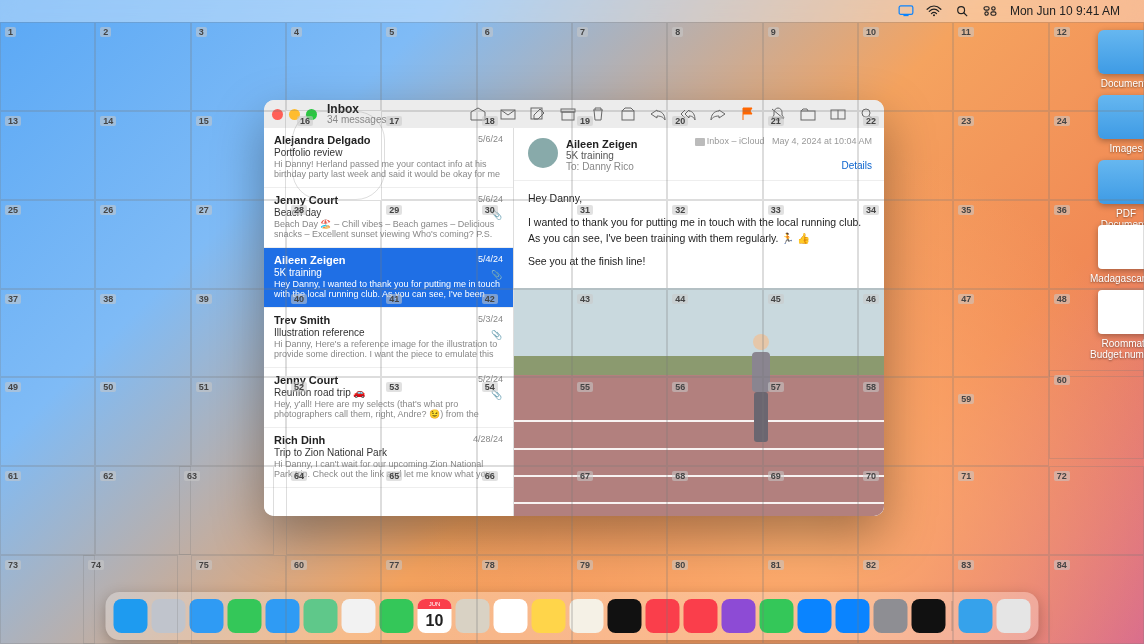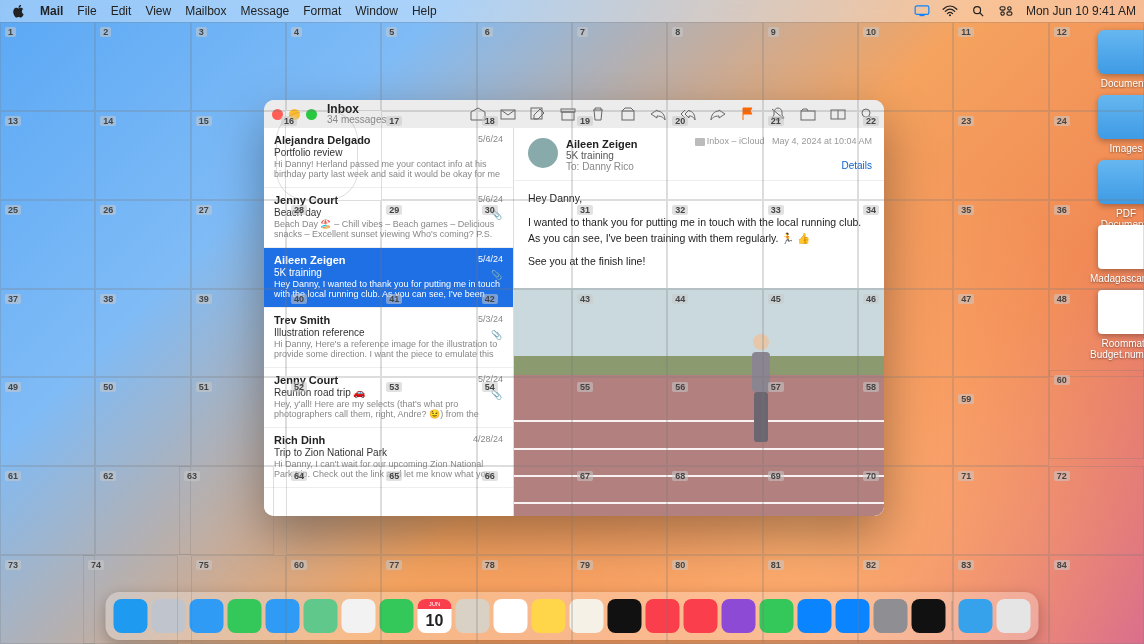--- a/index.html
+++ b/index.html
@@ -16,21 +16,21 @@
 }
 
 
 .menubar {
   position: absolute; top: 0; left: 0; right: 0; height: 22px;
   background: rgba(255,255,255,0.35); backdrop-filter: blur(12px);
   display: flex; align-items: center; font-size: 12px; color: #222;
   z-index: 50;
 }
 .menubar .left { display: flex; align-items: center; gap: 14px; padding-left: 12px; }
-.menubar .right { margin-left: auto; display: flex; align-items: center; gap: 12px; padding-right: 8px; }
+.menubar .right { margin-left: auto; display: flex; align-items: center; gap: 12px; padding-right: 24px; }
 .menubar .apple { width: 14px; height: 14px; }
 .menubar .item { cursor: default; }
 .status-icon { width: 16px; height: 12px; display: inline-block; }
 
 
 .desktop-icon { position: absolute; width: 72px; text-align: center; color: #fff; font-size: 10px; text-shadow: 0 1px 2px rgba(0,0,0,.5); z-index: 1;}
 .desktop-icon .thumb { width: 56px; height: 44px; margin: 0 auto 4px; border-radius: 4px; background: #fff; box-shadow: 0 2px 6px rgba(0,0,0,.3); }
 .desktop-icon.folder .thumb { background: linear-gradient(#66b7f0,#3e9be5); border-radius: 6px; }
 .desktop-icon .label { line-height: 1.1; }
 
@@ -92,34 +92,20 @@
 }
 .dock .app { width: 34px; height: 34px; border-radius: 8px; display:inline-block; }
 .dock .sep { width: 1px; height: 30px; background: rgba(0,0,0,.2); margin: 0 2px; }
 </style>
 </head>
 <body>
 
 <div class="wallpaper"></div>
 
 <div class="menubar">
-  <div class="left">
-    <svg class="apple" viewBox="0 0 16 16">
-        <path fill="#222" d="M11.3 8.5c0-1.8 1.5-2.7 1.6-2.7-0.9-1.3-2.2-1.4-2.7-1.5-1.1-.1-2.2.7-2.8.7-.6 0-1.5-.7-2.4-.6-1.2 0-2.4.7-3 1.9-1.3 2.3-.3 5.6.9 7.4.6.9 1.4 1.9 2.3 1.8.9 0 1.3-.6 2.4-.6s1.4.6 2.4.6c1 0 1.7-.9 2.3-1.8.7-1 1-2 1-2.1-.1 0-2-0.8-2-3.1zM9.6 3.1c.5-.6.9-1.5.8-2.3-.8 0-1.7.5-2.2 1.2-.5.6-.9 1.5-.8 2.3.9.1 1.7-.5 2.2-1.2z"></path>
-      </svg>
-    <span class="item" style="font-weight:600">Mail</span>
-    <span class="item">File</span>
-    <span class="item">Edit</span>
-    <span class="item">View</span>
-    <span class="item">Mailbox</span>
-    <span class="item">Message</span>
-    <span class="item">Format</span>
-    <span class="item">Window</span>
-    <span class="item">Help</span>
-  </div>
   <div class="right">
     <svg class="status-icon" viewBox="0 0 18 14">
         <rect x="1" y="1" width="16" height="10" rx="2" fill="none" stroke="#0a84ff" stroke-width="1.4"></rect>
         <rect x="6" y="11" width="6" height="2" fill="#0a84ff"></rect>
       </svg>
     <svg class="status-icon" viewBox="0 0 18 14">
         <path d="M1 5c5-5 11-5 16 0M3.5 7.5c3.5-3.5 7.5-3.5 11 0M6 10c2-2 4-2 6 0" stroke="#222" stroke-width="1.4" fill="none" stroke-linecap="round"></path>
         <circle cx="9" cy="12" r="1.2" fill="#222"></circle>
       </svg>
     <svg class="status-icon" viewBox="0 0 14 14">
@@ -367,21 +353,21 @@
     </div>
     <div class="grid-cell" style="left: 0px; top: 110.857px; width: 95.3333px; height: 88.8571px;">
       <span class="grid-label" style="left: 4px; top: 4px;">13</span>
     </div>
     <div class="grid-cell" style="left: 95.3333px; top: 110.857px; width: 95.3333px; height: 88.8571px;">
       <span class="grid-label" style="left: 4px; top: 4px;">14</span>
     </div>
     <div class="grid-cell" style="left: 190.667px; top: 110.857px; width: 95.3333px; height: 88.8571px;">
       <span class="grid-label" style="left: 4px; top: 4px;">15</span>
     </div>
-    <div class="grid-cell" style="left: 276px; top: 110.857px; width: 82px; height: 88.8571px; border-radius: 29px;">
+    <div class="grid-cell" style="left: 292px; top: 110.857px; width: 93px; height: 88.8571px; border-radius: 29px;">
       <span class="grid-label" style="left: 4px; top: 4px;">16</span>
     </div>
     <div class="grid-cell" style="left: 381.333px; top: 110.857px; width: 95.3333px; height: 88.8571px;">
       <span class="grid-label" style="left: 4px; top: 4px;">17</span>
     </div>
     <div class="grid-cell" style="left: 476.667px; top: 110.857px; width: 95.3333px; height: 88.8571px;">
       <span class="grid-label" style="left: 4px; top: 4px;">18</span>
     </div>
     <div class="grid-cell" style="left: 572px; top: 110.857px; width: 95.3333px; height: 88.8571px;">
       <span class="grid-label" style="left: 4px; top: 4px;">19</span>

